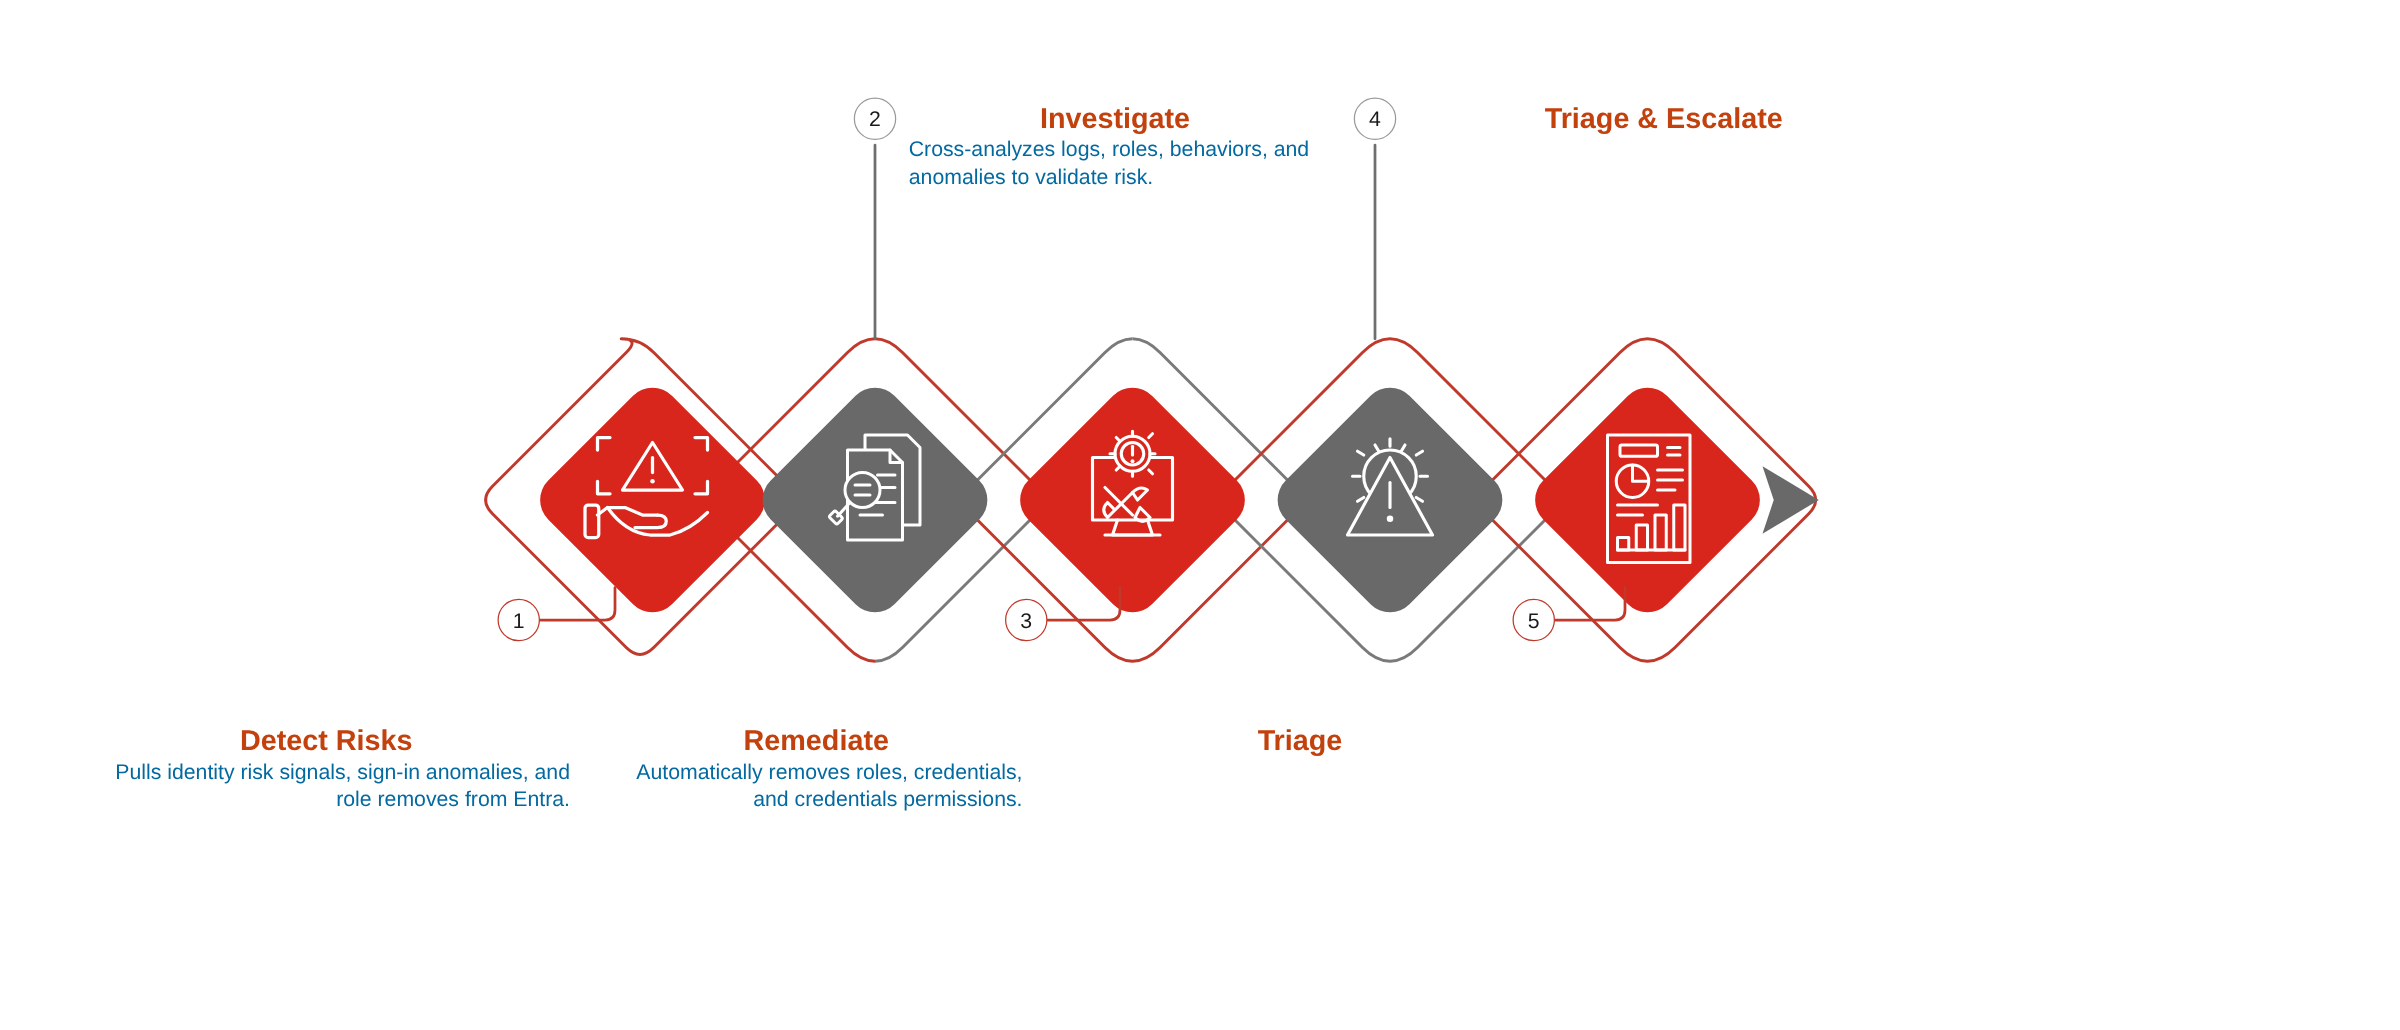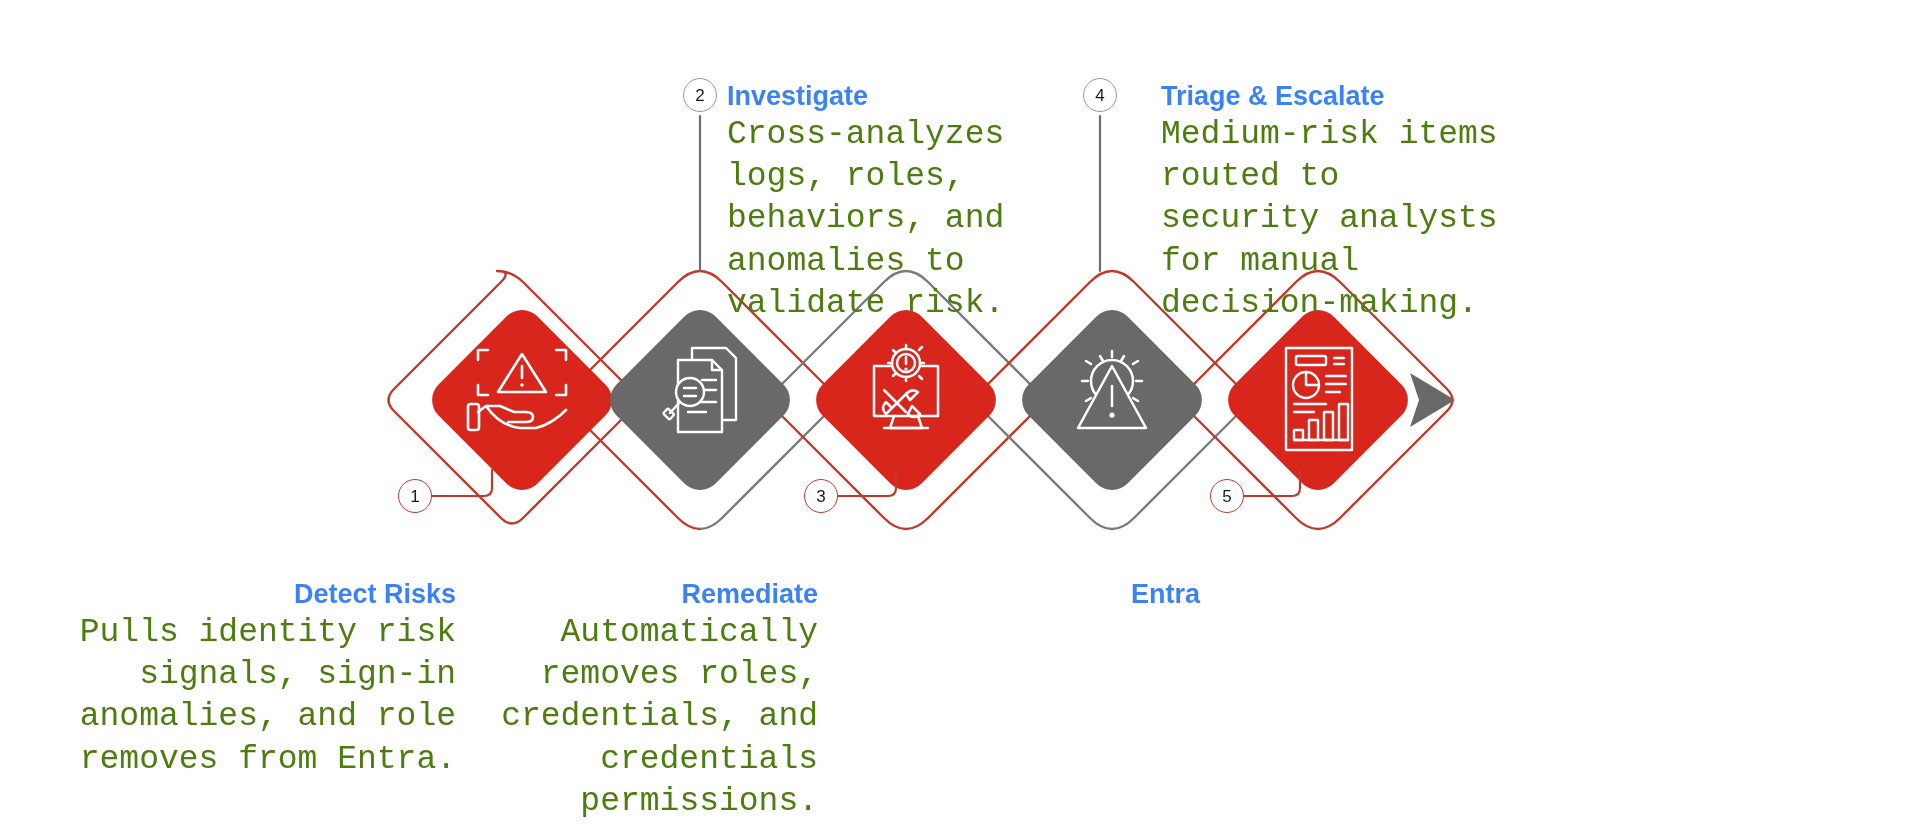--- a/index.html
+++ b/index.html
@@ -27,31 +27,31 @@
     top: 0;
     width: 1920px;
     height: 824px;
   }
   .callout {
     position: absolute;
     width: 390px;
   }
   .callout-title {
     font-weight: bold;
-    font-size: 27px;
+    font-size: 23px;
     line-height: 1.22;
-    color: #3b82f6;
+    color: #c2410c;
     white-space: nowrap;
+    text-align: center;
   }
   .callout-body {
-    font-size: 33px;
+    font-size: 17px;
     line-height: 1.28;
-    color: #4d7c0f;
+    color: #0369a1;
     margin-top: 1px;
-    font-family: Liberation Mono, monospace;
   }
   .callout.above { text-align: left; }
   .callout.below { text-align: right; }
 
   .badge {
     position: absolute;
     width: 34px;
     height: 34px;
     border-radius: 50%;
     border: 1.6px solid #9a9a9a;
@@ -214,20 +214,19 @@
     <div class="callout-body">Cross-analyzes logs, roles, behaviors, and anomalies to validate risk.</div>
   </div>
 
   <div class="callout below" style="left:488px; top:578px; width:330px;">
     <div class="callout-title">Remediate</div>
     <div class="callout-body">Automatically removes roles, credentials, and credentials permissions.</div>
   </div>
 
   <div class="callout above" style="left:1161px; top:80px; width:340px;">
     <div class="callout-title">Triage &amp; Escalate</div>
-    <div class="callout-body">Medium-risk items routed to security analysts for manual decision-making.</div>
   </div>
 
   <div class="callout below" style="left:880px; top:578px; width:320px;">
-    <div class="callout-title">Entra</div>
+    <div class="callout-title">Triage</div>
   </div>
 
 </div>
 
 </body></html>

